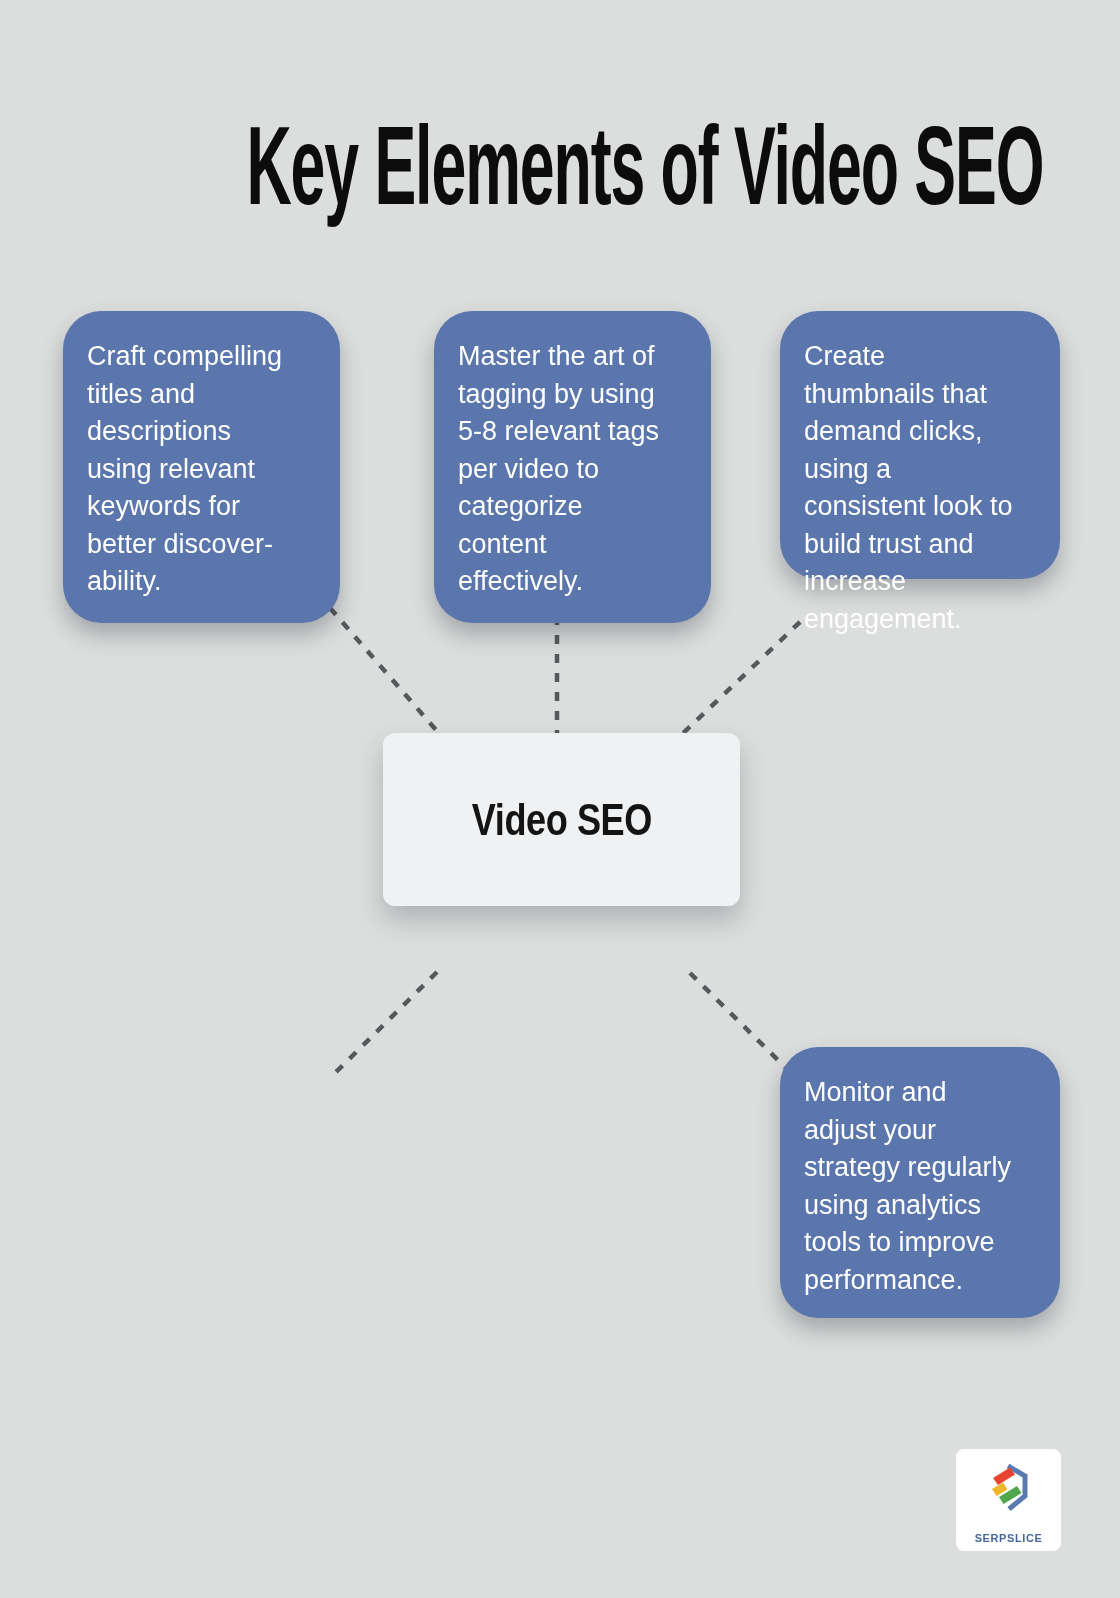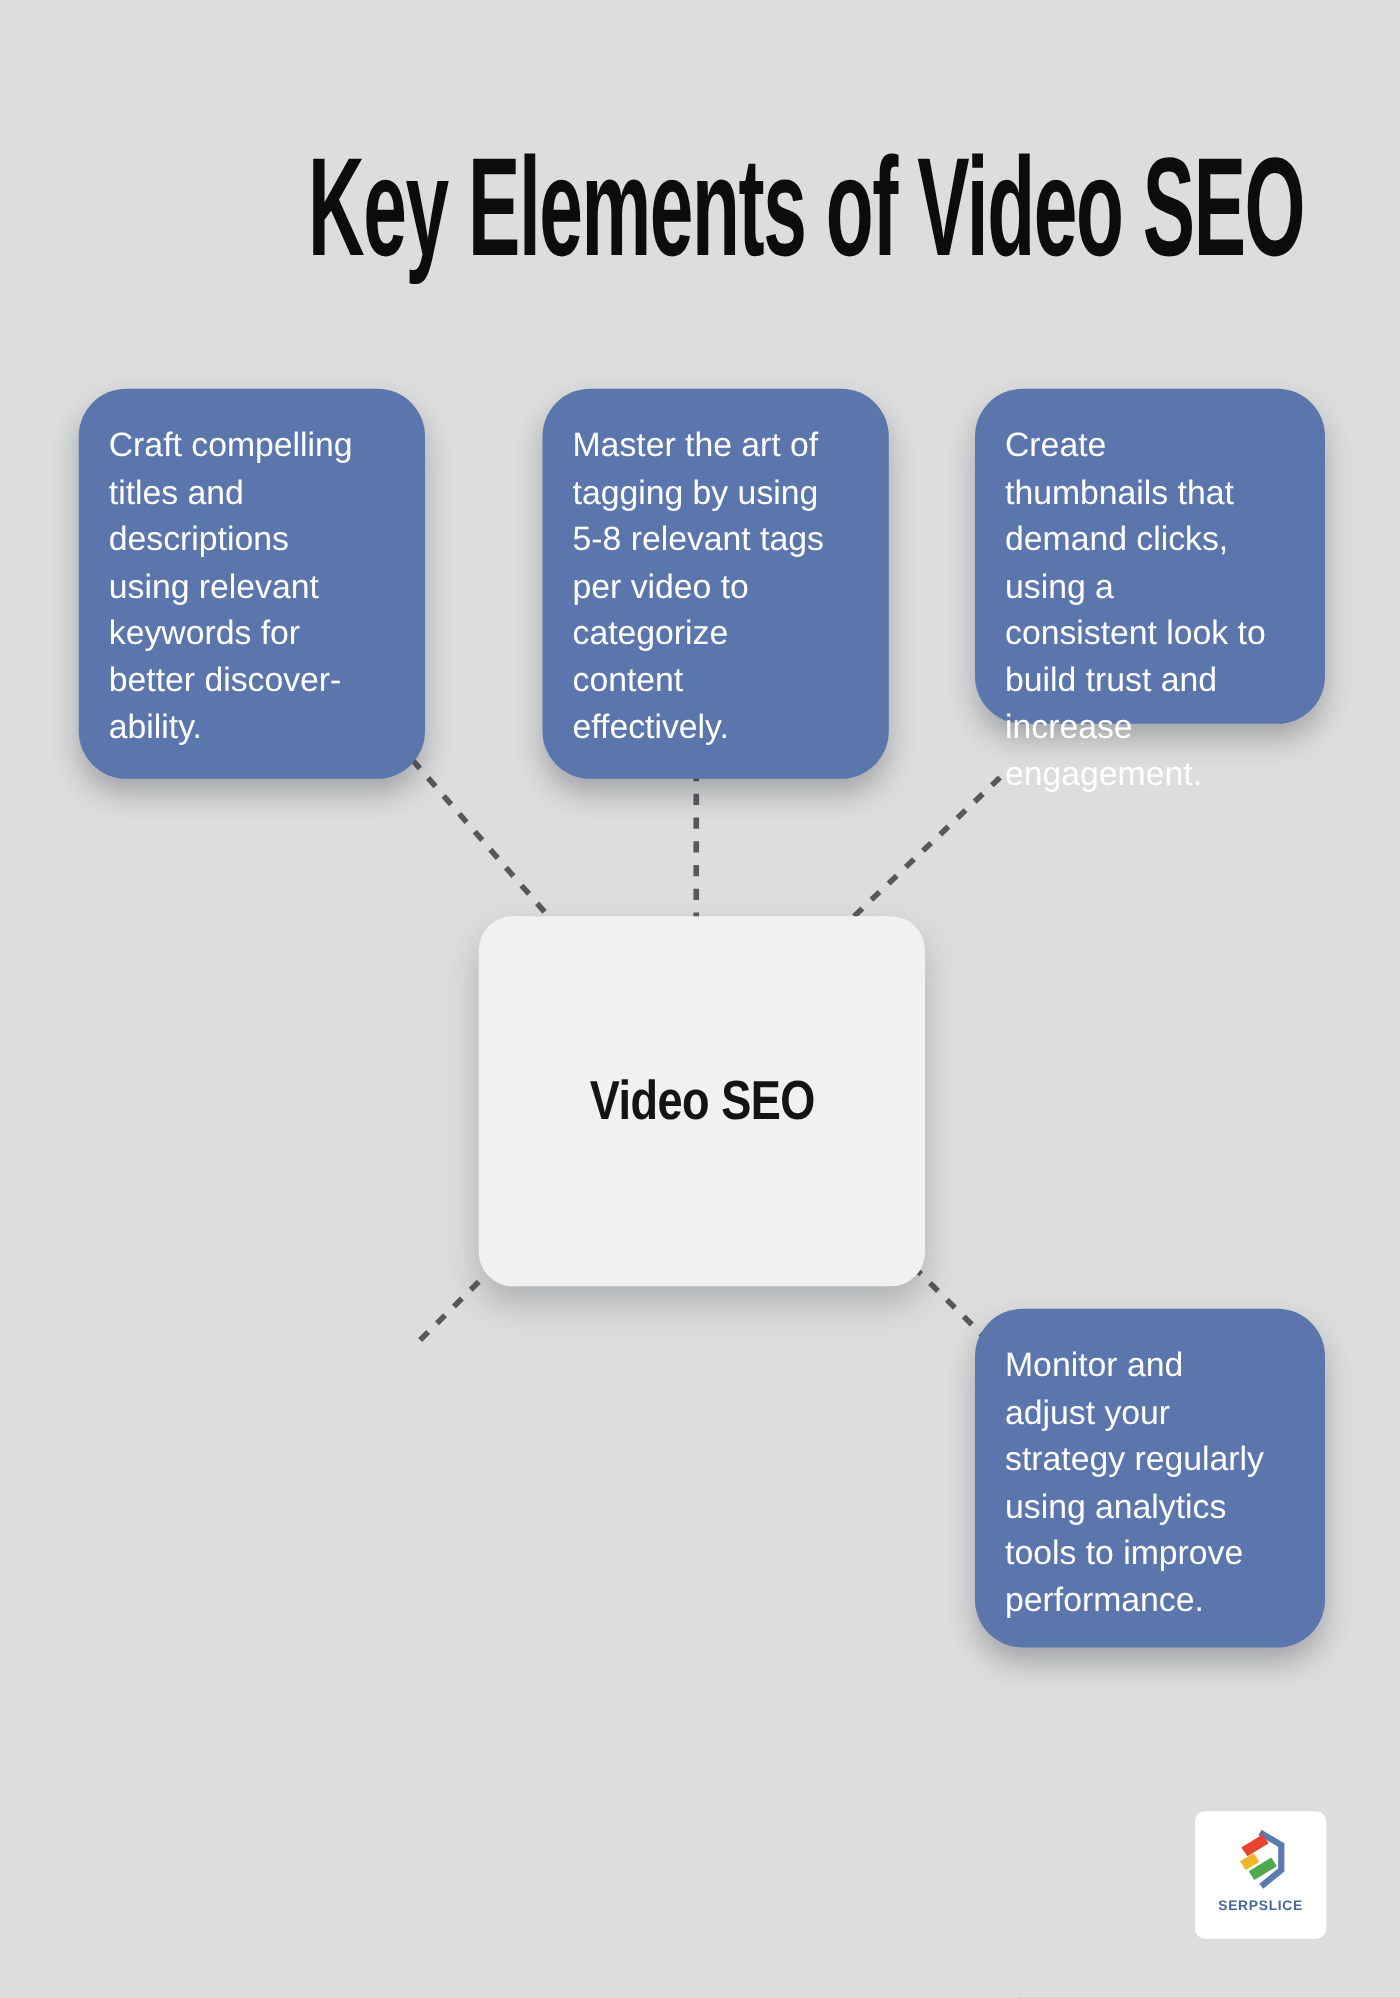--- a/index.html
+++ b/index.html
@@ -65,23 +65,23 @@
   .box-2{left:420px; top:311px;  width:277px; height:312px;margin-left:14px;}
   .box-3{left:780px; top:311px;  width:280px; height:268px;}
   .box-4{left:64px;  top:1047px; width:278px; height:306px;}
   .box-5{left:780px; top:1047px; width:280px; height:271px;}
   
   .center-node{
     position:absolute;
     left:383px;
     top:733px;
     width:357px;
-    height:296px;
+    height:173px;
     background:#eff1f2;
-    border-radius:27px;
+    border-radius:12px;
     box-shadow:0 14px 26px rgba(45,50,60,0.25);
     display:flex;
     align-items:center;
     justify-content:center;
   }
   .center-node .label{
     font-size:44px;
     font-weight:bold;
     letter-spacing:-0.5px;
     color:#141414;
@@ -99,21 +99,21 @@
     background:#ffffff;
     border-radius:8px;
     display:flex;
     flex-direction:column;
     align-items:center;
     justify-content:flex-start;
     padding-top:14px;
     box-sizing:border-box;
   }
   .logo-card .brand{
-    margin-top:6px;
+    margin-top:19px;
     font-size:11px;
     font-weight:bold;
     letter-spacing:0.6px;
     color:#46679c;
   }
 </style>
 </head>
 <body>
 
 <div class="canvas">

